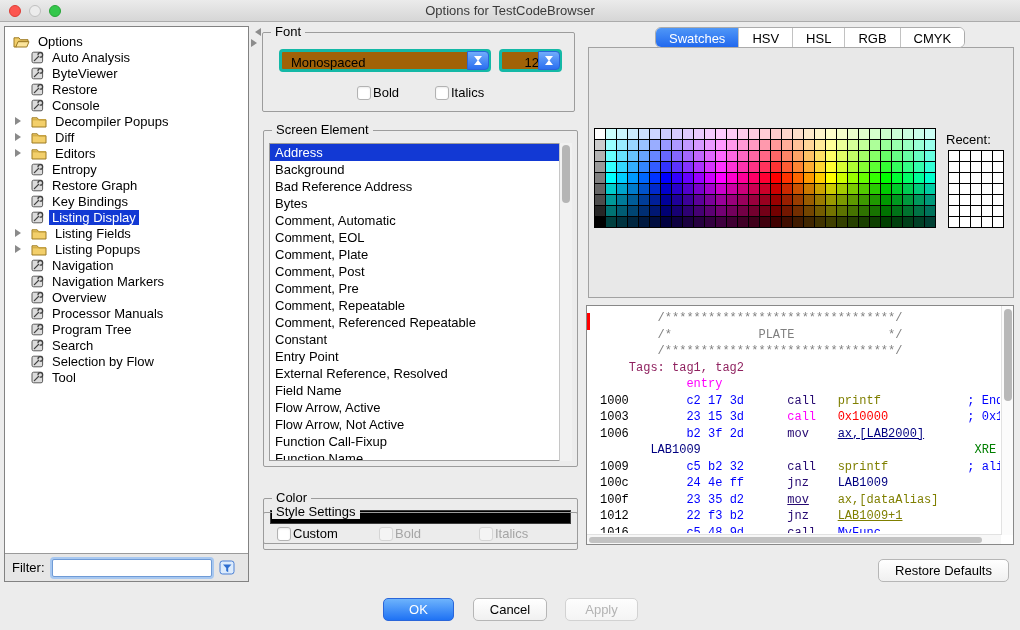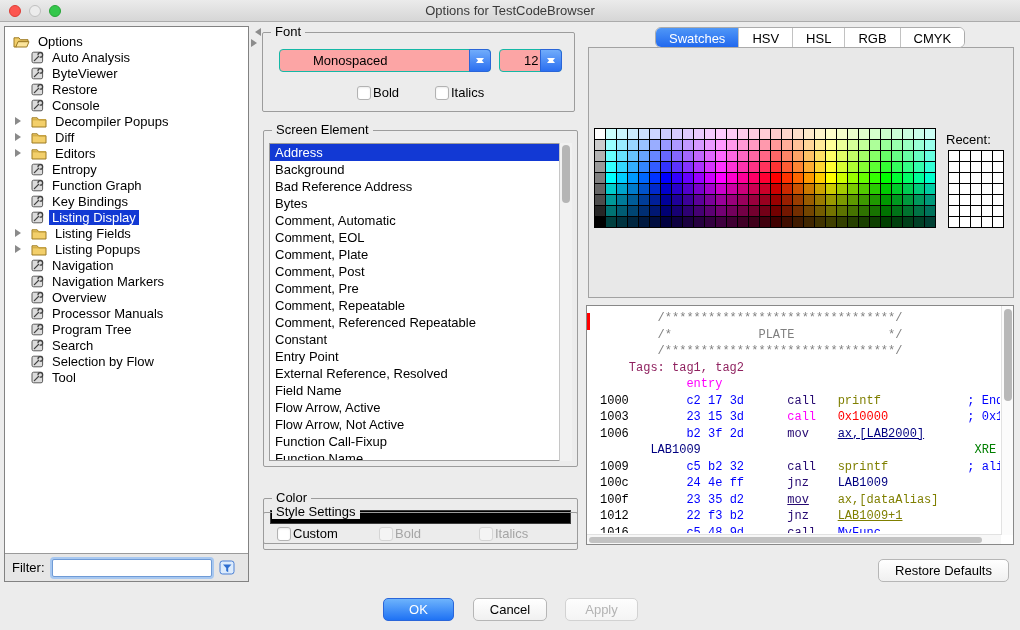--- a/index.html
+++ b/index.html
@@ -30,23 +30,23 @@
                     box-shadow:0 0 0 2px #a8c8f0;background:#fff;outline:none;font-size:12px;padding:0 4px;}
   .ficon{display:flex;align-items:center;}
   
   .split-arrows{position:absolute;left:251px;top:28px;width:10px;}
   .arr-l{width:0;height:0;border:4px solid transparent;border-right:6px solid #8c8c8c;margin-bottom:3px;}
   .arr-r{width:0;height:0;border:4px solid transparent;border-left:6px solid #8c8c8c;}
   
   .groupbox{position:absolute;border:1px solid #9c9c9c;border-radius:2px;}
   .gtitle{position:absolute;top:-9px;left:8px;background:#ececec;padding:0 4px;font-size:13px;}
   
-  .combo,.spinner{position:absolute;height:23px;background:#fca5a5;border:1px solid #14b8a6;border-radius:4px;font-size:13px;padding-left:24px;}
+  .combo,.spinner{position:absolute;height:23px;background:#a16207;border:3px solid #14b8a6;border-radius:4px;font-size:13px;}
   .combo-text{display:block;line-height:21px;padding-left:9px;}
-  .spin-text{display:block;line-height:21px;text-align:left;padding-right:20px;}
+  .spin-text{display:block;line-height:21px;text-align:right;padding-right:20px;}
   .blue-cap{position:absolute;top:-1px;right:-1px;bottom:-1px;width:22px;border-radius:0 4px 4px 0;
             background:linear-gradient(#70acfb,#2b6ff0);border:1px solid #2a65d8;}
   .chev-up{position:absolute;left:6px;top:4px;width:0;height:0;border:4px solid transparent;border-bottom:5px solid #fff;}
   .chev-down{position:absolute;left:6px;bottom:4px;width:0;height:0;border:4px solid transparent;border-top:5px solid #fff;}
   .cbrow{position:absolute;display:flex;align-items:flex-end;gap:2px;font-size:13px;}
   .cb{width:14px;height:14px;background:#fff;border:1px solid #b2b2b2;border-radius:3px;flex:none;
       box-shadow:inset 0 1px 2px rgba(0,0,0,.08);}
   .cbrow.dis{color:#a5a5a5;}
   .cbrow.dis .cb{background:#f4f4f4;border-color:#d5d5d5;box-shadow:none;}
   
@@ -197,21 +197,21 @@
           <div class="tlabel">Entropy</div>
         </div>
         <div class="tree-row">
           <div class="expander"></div>
           <div class="ticon">
             <svg width="13" height="13" viewBox="0 0 13 13">
               <rect x="1" y="1.2" width="10.6" height="10.6" rx="1.6" fill="#dcdcdc" stroke="#5a5a5a"></rect>
               <path d="M3.4 9.6L7.6 5.4M7 3.8a2.3 2.3 0 1 1 2.2 2.4" stroke="#3f3f3f" stroke-width="1.3" fill="none" stroke-linecap="round"></path>
             </svg>
           </div>
-          <div class="tlabel">Function Graph</div>
+          <div class="tlabel">Restore Graph</div>
         </div>
         <div class="tree-row">
           <div class="expander"></div>
           <div class="ticon">
             <svg width="13" height="13" viewBox="0 0 13 13">
               <rect x="1" y="1.2" width="10.6" height="10.6" rx="1.6" fill="#dcdcdc" stroke="#5a5a5a"></rect>
               <path d="M3.4 9.6L7.6 5.4M7 3.8a2.3 2.3 0 1 1 2.2 2.4" stroke="#3f3f3f" stroke-width="1.3" fill="none" stroke-linecap="round"></path>
             </svg>
           </div>
           <div class="tlabel">Key Bindings</div>

